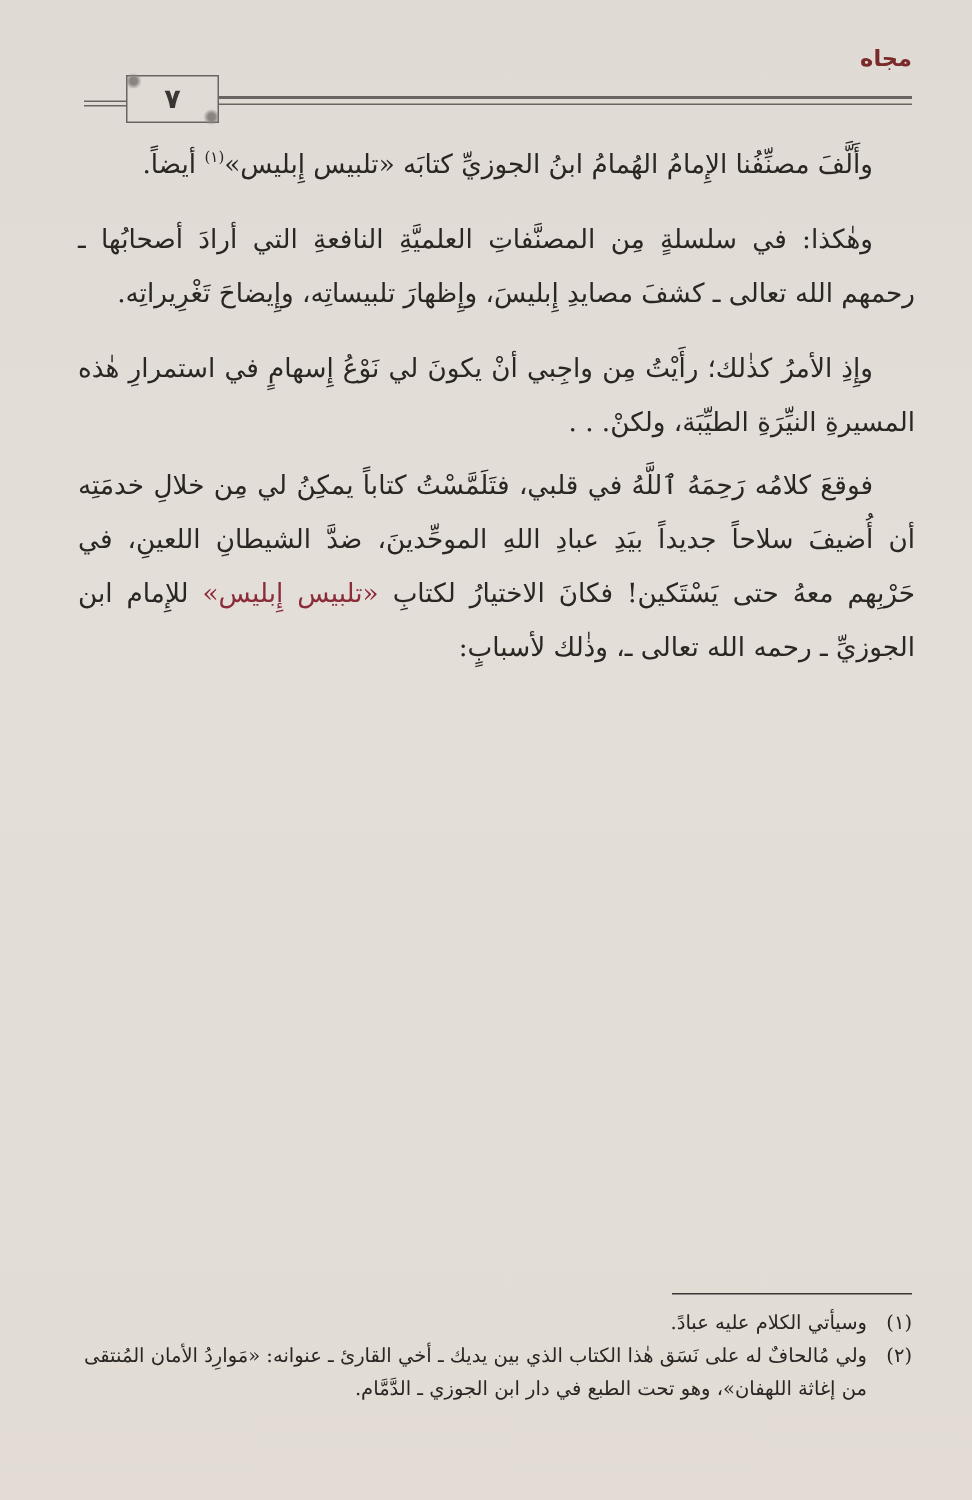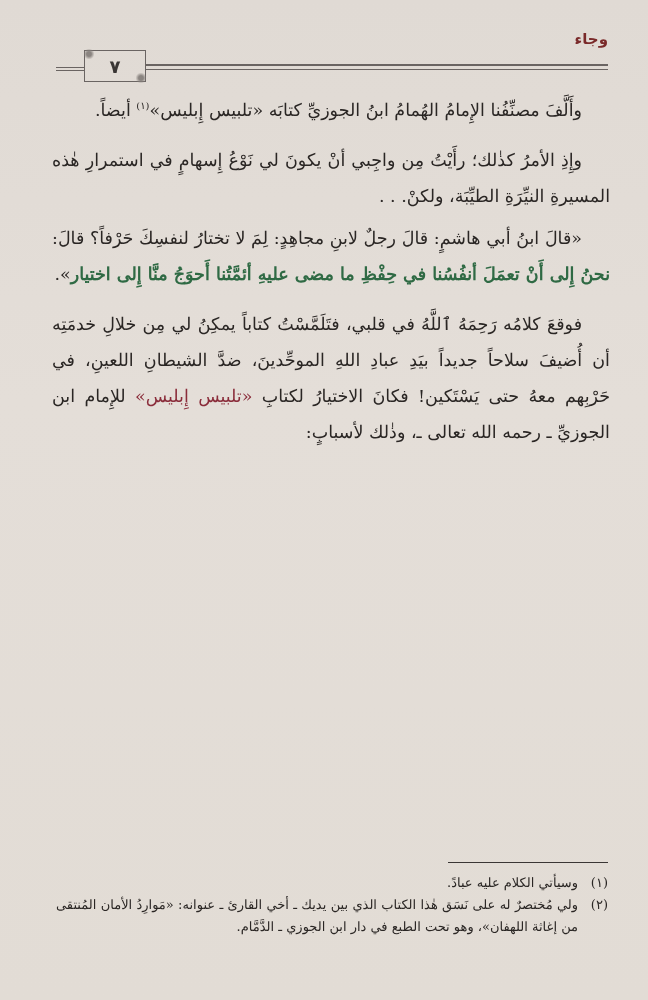--- a/index.html
+++ b/index.html
@@ -134,46 +134,46 @@
       flex: 1;
       text-align: justify;
       text-align-last: right;
     }
   </style>
 </head>
 <body>
 
 <div class="page">
 
-  <div class="running-title">وجاء</div>
+  <div class="running-title">مجاه</div>
   <div class="rule-left"></div>
   <div class="page-number-box">
     <span class="orn tl"></span>
     <span>٧</span>
     <span class="orn br"></span>
   </div>
   <div class="rule-right"></div>
 
   <div class="body-text">
     <p class="para"><span>وأَلَّفَ مصنِّفُنا الإِمامُ الهُمامُ ابنُ الجوزيِّ كتابَه «تلبيس إِبليس»</span><span class="fn-ref">(١)</span><span> أيضاً.</span></p>
 
 
+    <p class="para">وهٰكذا: في سلسلةٍ مِن المصنَّفاتِ العلميَّةِ النافعةِ التي أرادَ أصحابُها ـ رحمهم الله تعالى ـ كشفَ مصايدِ إِبليسَ، وإِظهارَ تلبيساتِه، وإِيضاحَ تَغْرِيراتِه.</p>
 
     <p class="para tight">وإِذِ الأمرُ كذٰلك؛ رأَيْتُ مِن واجِبي أنْ يكونَ لي نَوْعُ إِسهامٍ في استمرارِ هٰذه المسيرةِ النيِّرَةِ الطيِّبَة، ولكنْ. . .</p>
 
 
-    <p class="para"><span>«قالَ ابنُ أبي هاشمٍ: قالَ رجلٌ لابنِ مجاهِدٍ: لِمَ لا تختارُ لنفسِكَ حَرْفاً؟ قالَ: </span><span class="quote-green">نحنُ إِلى أَنْ تعمَلَ أنفُسُنا في حِفْظِ ما مضى عليهِ أئمَّتُنا أَحوَجُ منَّا إِلى اختيار</span><span>».</span></p>
 
     <p class="para"><span>فوقعَ كلامُه رَحِمَهُ ٱللَّهُ في قلبي، فتَلَمَّسْتُ كتاباً يمكِنُ لي مِن خلالِ خدمَتِه أن أُضيفَ سلاحاً جديداً بيَدِ عبادِ اللهِ الموحِّدينَ، ضدَّ الشيطانِ اللعينِ، في حَرْبِهم معهُ حتى يَسْتَكين! فكانَ الاختيارُ لكتابِ </span><span class="title-red">«تلبيس إِبليس»</span><span> للإِمام ابن الجوزيِّ ـ رحمه الله تعالى ـ، وذٰلك لأسبابٍ:</span></p>
   </div>
 
   <div class="fn-rule"></div>
   <div class="footnotes">
     <p class="fn">
       <span class="fn-num">(١)</span>
       <span class="fn-text">وسيأتي الكلام عليه عبادً.</span>
     </p>
     <p class="fn">
       <span class="fn-num">(٢)</span>
-      <span class="fn-text">ولي مُختصرٌ له على نَسَق هٰذا الكتاب الذي بين يديك ـ أخي القارئ ـ عنوانه: «مَوارِدُ الأمان المُنتقى من إغاثة اللهفان»، وهو تحت الطبع في دار ابن الجوزي ـ الدَّمَّام.</span>
+      <span class="fn-text">ولي مُالحافٌ له على نَسَق هٰذا الكتاب الذي بين يديك ـ أخي القارئ ـ عنوانه: «مَوارِدُ الأمان المُنتقى من إغاثة اللهفان»، وهو تحت الطبع في دار ابن الجوزي ـ الدَّمَّام.</span>
     </p>
   </div>
 </div>
 
 </body></html>

